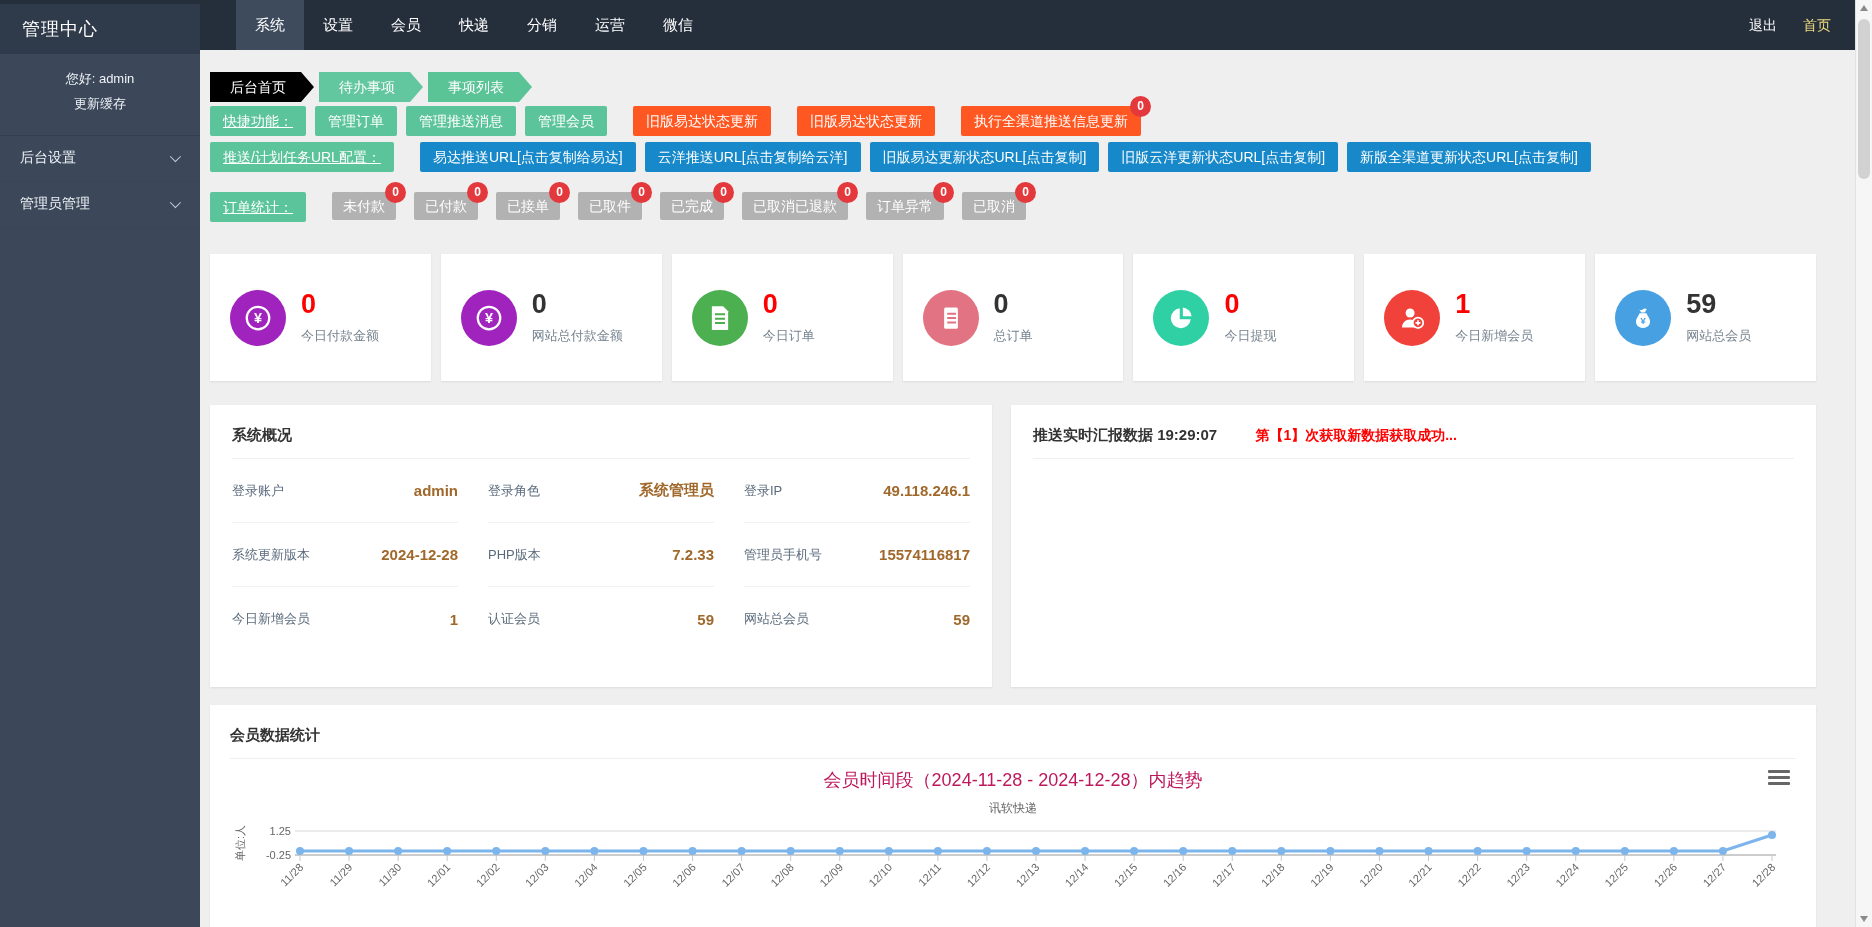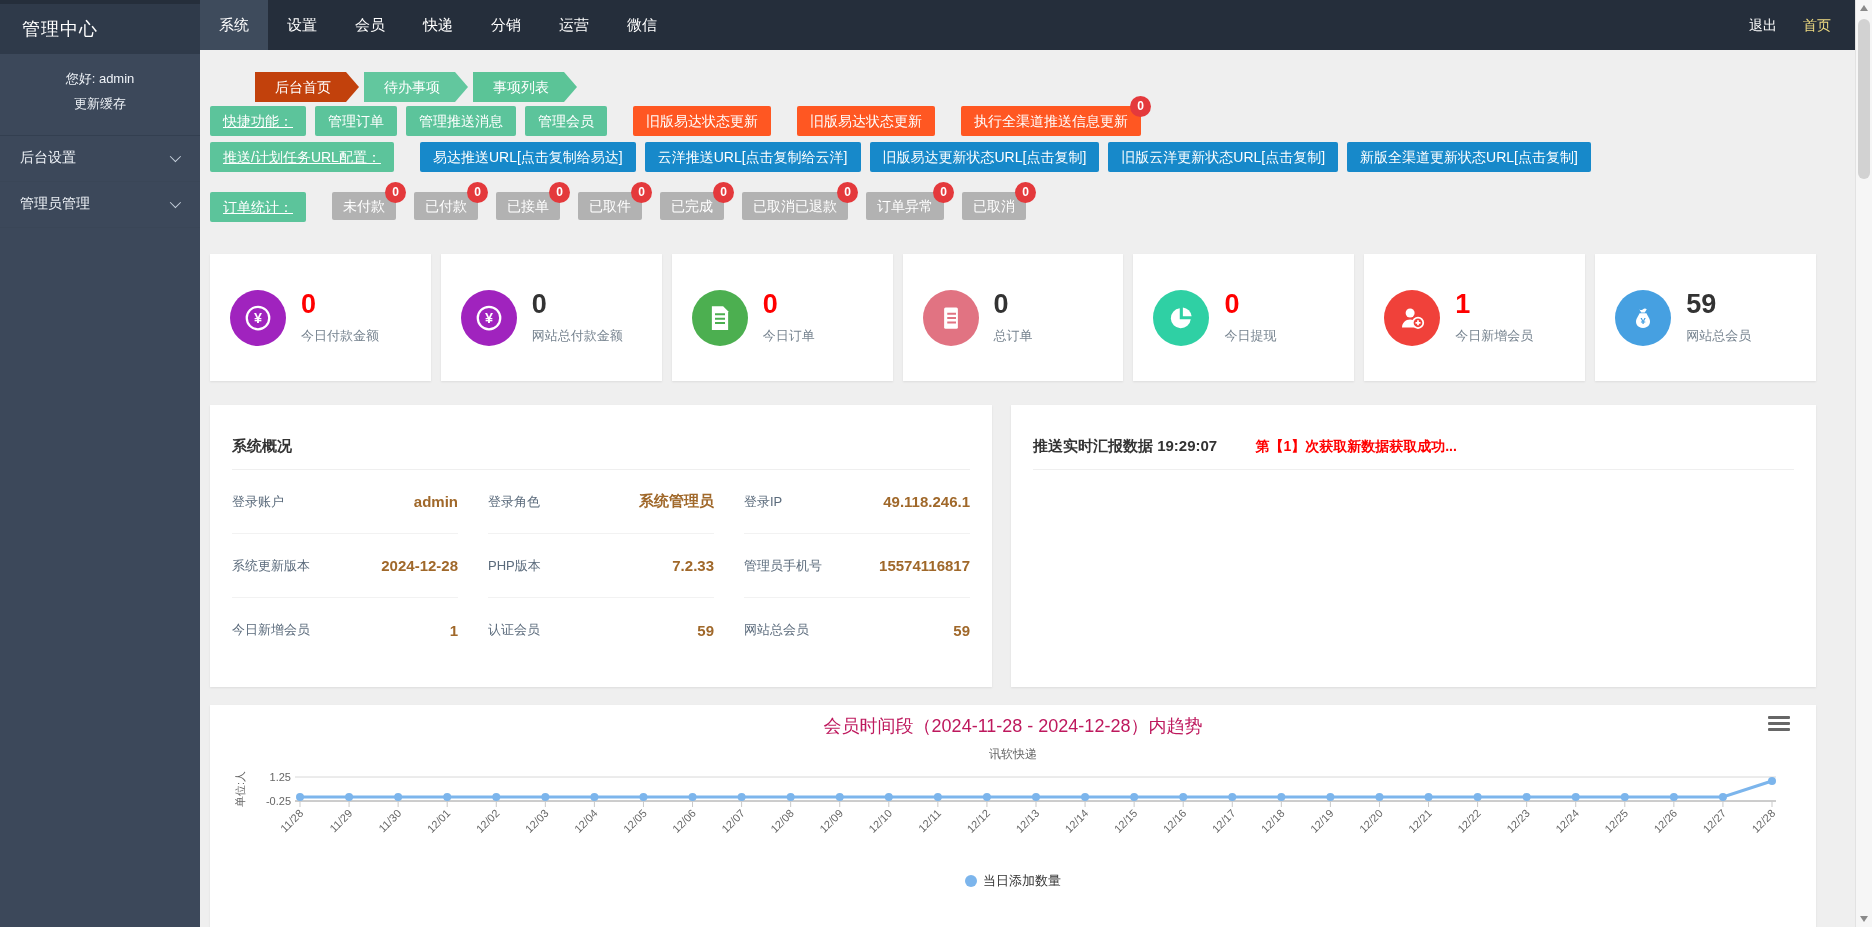--- a/index.html
+++ b/index.html
@@ -3,21 +3,21 @@
 <meta charset="utf-8">
 <style>
   * { margin:0; padding:0; box-sizing:border-box; }
   html,body { width:1872px; height:927px; overflow:hidden; font-family:"Liberation Sans","DejaVu Sans",sans-serif; background:#efefef; }
 
   
   .topbar { position:absolute; left:0; top:0; width:1872px; height:50px; background:#252e3b; z-index:20; }
   .brand { position:absolute; left:0; top:4px; width:200px; height:50px; background:#2f3a4a; color:#fff; font-size:18px; line-height:50px; padding-left:22px; letter-spacing:1px; }
   .topnav { position:absolute; left:200px; top:0; height:50px; display:flex; }
   .topnav .nav-item { color:#fff; font-size:15px; line-height:50px; padding:0 19px; cursor:pointer; }
-  .topnav .nav-item.active { background:#3e4b5c; }
+  .topnav .nav-item.active { background:#3e4b5c;margin-left:36px; }
   .topnav-right { position:absolute; right:28px; top:0; height:50px; display:flex; }
   .topnav-right .nav-item { color:#fff; font-size:14px; line-height:50px; padding:0 13px; cursor:pointer; }
   .topnav-right .nav-item.home { color:#f0dc82; }
 
   
   .sidebar { position:absolute; left:0; top:50px; bottom:0; width:200px; background:#3c485a; color:#eef2f7; z-index:15; }
   .user-block { text-align:center; padding:16px 0 18px; font-size:13px; line-height:1.95; border-bottom:1px solid #333f50; }
   .user-block .cache-link { cursor:pointer; display:block; }
   .side-menu-item { height:46px; display:flex; align-items:center; justify-content:space-between; padding:0 22px 0 20px; font-size:14px; border-bottom:1px solid #36425255; cursor:pointer; }
   .chev { width:8px; height:8px; border-right:1.5px solid #c6d0dc; border-bottom:1.5px solid #c6d0dc; transform:rotate(45deg) translateY(-2px); }
@@ -51,21 +51,21 @@
   .card-icon svg { width:30px; height:30px; }
   .card-text { margin-left:15px; }
   .card-value { font-size:27px; font-weight:600; line-height:1.1; }
   .card-label { font-size:13px; color:#76838f; margin-top:7px; }
 
   
   .panel-row { display:flex; gap:19px; margin-top:24px; }
   .panel { background:#fff; box-shadow:0 1px 2px rgba(0,0,0,.08); }
   .panel-sys { width:782px; height:282px; padding:0 22px; }
   .panel-push { width:805px; height:282px; padding:0 22px; }
-  .panel-header { padding:32px 0 13px; border-bottom:1px solid #efefef; font-size:15px; font-weight:bold; color:#333; }
+  .panel-header { padding:21px 0 13px; border-bottom:1px solid #efefef; font-size:15px; font-weight:bold; color:#333; }
   .sys-grid { display:grid; grid-template-columns:1fr 1fr 1fr; column-gap:30px; }
   .sys-cell { display:flex; justify-content:space-between; align-items:center; height:64px; }
   .sys-cell.bordered { border-bottom:1px solid #f2f2f2; }
   .sys-label { font-size:13px; color:#5b6b7c; }
   .sys-value { font-size:15px; font-weight:bold; color:#a0682a; }
   .push-status { color:#ff0000; font-weight:bold; font-size:14px; margin-left:34px; }
 
   
   .panel-chart { width:1606px; height:420px; margin-top:18px; padding:0 20px; }
   .chart-wrap { padding-top:8px; }
@@ -115,21 +115,21 @@
   <div class="side-menu-item">
     <span>管理员管理</span>
     <span class="chev"></span>
   </div>
 </div>
 
 <div class="main">
   <div class="content">
 
     <div class="breadcrumb">
-      <div class="crumb" style="background: #c2410c; margin-left: 45px;">后台首页</div>
+      <div class="crumb" style="background: #000000;">后台首页</div>
       <div class="crumb" style="background: rgb(98, 199, 158);">待办事项</div>
       <div class="crumb" style="background: rgb(91, 196, 151);">事项列表</div>
     </div>
 
     <div class="btn-row">
       <div class="btn green label-chip">快捷功能：</div>
       <button class="btn green">管理订单</button>
       <button class="btn green">管理推送消息</button>
       <button class="btn green">管理会员</button>
       <button class="btn orange gap-left">旧版易达状态更新</button>
@@ -320,20 +320,21 @@
 
       <div class="panel panel-push">
         <div class="panel-header">
           <span>推送实时汇报数据 19:29:07</span>
           <span class="push-status">第【1】次获取新数据获取成功...</span>
         </div>
       </div>
     </div>
 
     <div class="panel panel-chart">
+      <div class="panel-header">会员数据统计</div>
       <div class="chart-wrap">
         <div class="chart-title-row">
           <div class="chart-title">会员时间段（2024-11-28 - 2024-12-28）内趋势</div>
           <div class="chart-menu">
               <span></span>
               <span></span>
               <span></span>
             </div>
         </div>
         <div class="chart-subtitle">讯软快递</div>

